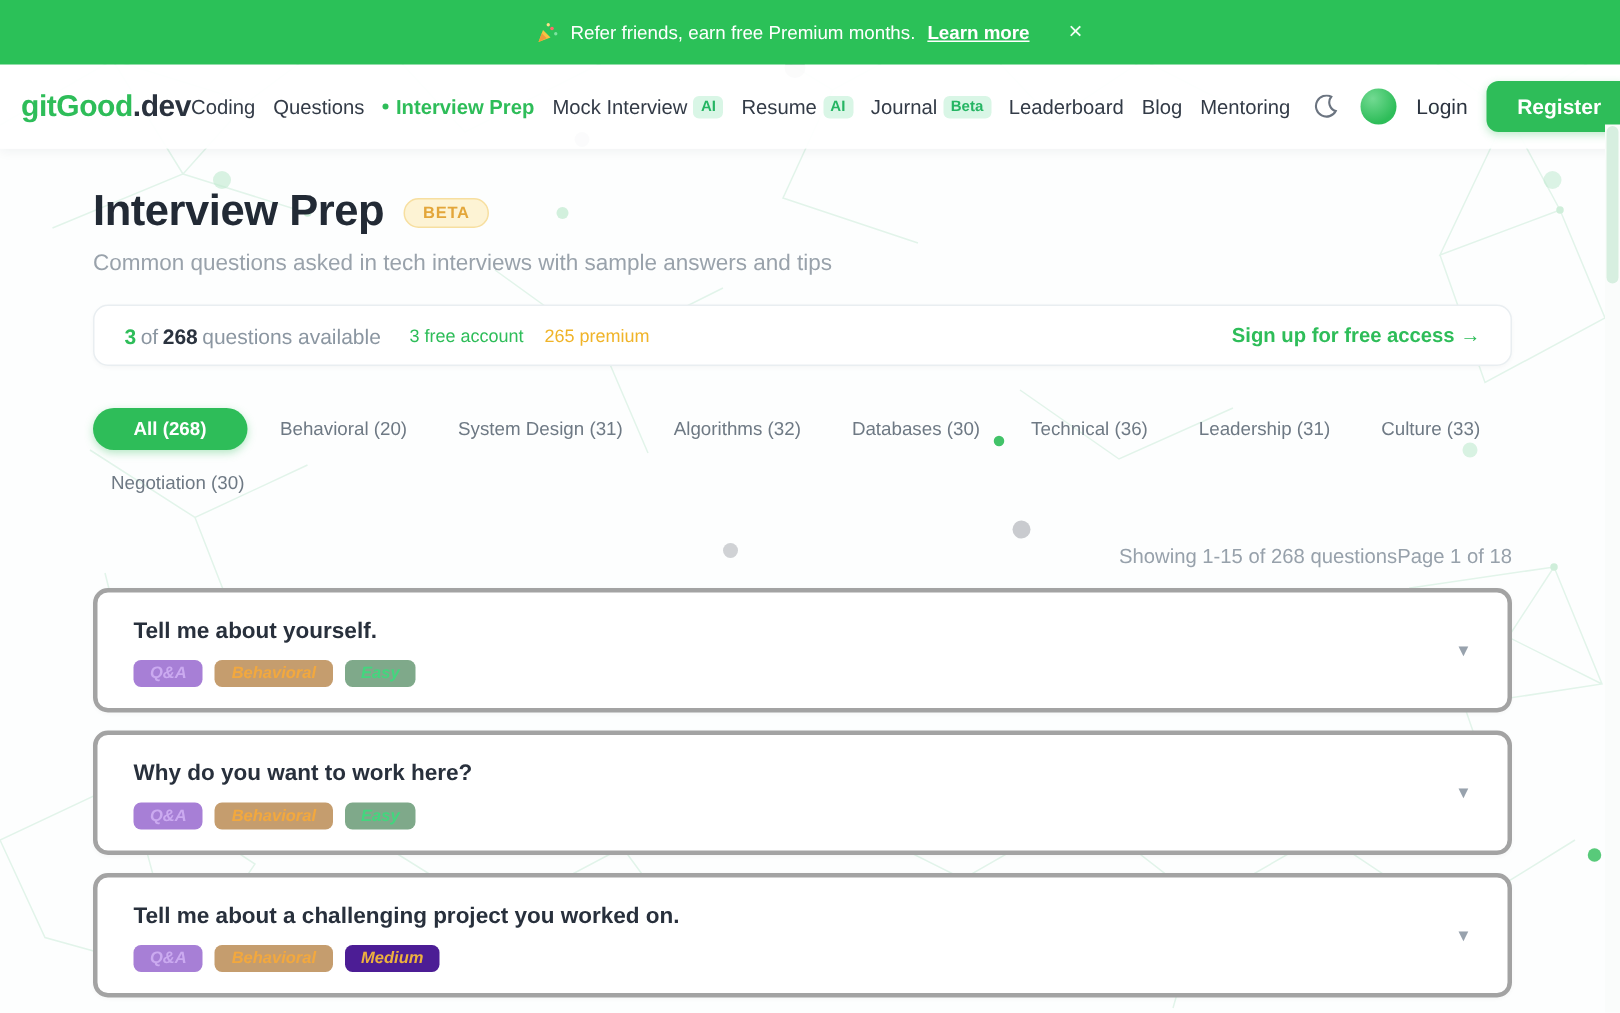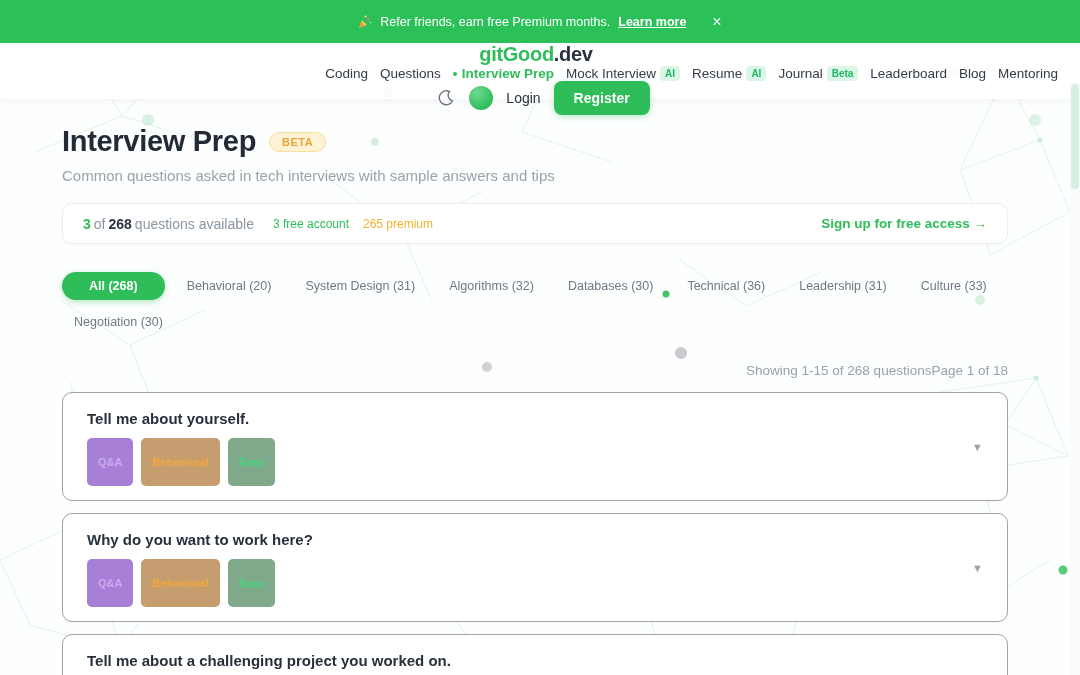--- a/index.html
+++ b/index.html
@@ -22,21 +22,20 @@
   .banner .b-link { color:#fff; text-decoration: underline; font-weight: 600; cursor: pointer; }
   .banner .b-close { margin-left: 18px; font-size: 16px; line-height: 1; cursor: pointer; color:#f2fff6; }
 
   
   .navbar {
     position: relative; z-index: 5;
     height: 56px; background: rgba(255,255,255,0.92);
     display: flex; align-items: center;
     padding: 0 22px 0 14px;
     box-shadow: 0 1px 8px rgba(30,40,50,0.07);
-    flex-direction: column;
   }
   .logo { font-size: 20px; font-weight: 700; color: #2a323e; letter-spacing: -0.3px; cursor: pointer; white-space: nowrap; }
   .logo .brand { color: #2ebd59; }
   .nav-links { display: flex; align-items: center; gap: 12px; margin-left: auto; }
   .nav-link { display: flex; align-items: center; font-size: 13.5px; color: #333b47; text-decoration: none; cursor: pointer; white-space: nowrap; }
   .nav-link.active { color: #2ebd59; font-weight: 600; }
   .nav-link.active::before { content:""; width: 4px; height: 4px; border-radius: 50%; background: #2ebd59; margin-right: 5px; }
   .nav-badge {
     background: #d9f6e6; color: #25b563;
     font-size: 10px; font-weight: 700;
@@ -91,28 +90,28 @@
   .chip.active {
     background: #2ebd59; color: #fff; font-weight: 600;
     box-shadow: 0 2px 6px rgba(46,189,89,0.35);
     padding: 7px 27px;
   }
 
   .meta-row { margin-top: 27px; display: flex; justify-content: flex-end; font-size: 13.5px; color: #97a1ab; }
 
   .qlist { margin-top: 14px; display: flex; flex-direction: column; gap: 12px; }
   .qcard {
-    background: #fff; border: 1px solid #a3a3a3; border-radius: 10px;
+    background: #fff; border: 3px solid #a3a3a3; border-radius: 10px;
     padding: 16px 44px 14px 24px; position: relative; cursor: pointer;
     box-shadow: 0 1px 3px rgba(20,30,40,0.03);
   }
   .qtitle { font-size: 15px; font-weight: 600; color: #28303c; display: flex; align-items: center; gap: 10px; line-height: 19px; }
   .qcard.locked .qtitle { color: #9aa4ae; font-weight: 400; }
   .tags { margin-top: 10px; display: flex; gap: 8px; }
-  .tag { font-size: 11px; font-weight: 700; padding: 18px 11px; border-radius: 5px; white-space: nowrap; }
+  .tag { font-size: 11px; font-weight: 700; padding: 3px 11px; border-radius: 5px; white-space: nowrap; font-style: italic; }
   .chev { position: absolute; right: 24px; top: 50%; transform: translateY(-50%); color: #98a2ad; font-size: 11px; }
 
   
   .scroll-track { position: absolute; top: 83px; right: 0; bottom: 0; width: 10px; background: #fafcfb; z-index: 7; }
   .scroll-thumb { position: absolute; top: 1px; right: 1px; width: 8px; height: 105px; background: #d7efe0; border-radius: 4px; cursor: pointer; }
 </style>
 </head>
 <body>
 
 <svg class="bg-svg" width="1080" height="675" viewBox="0 0 1080 675">

